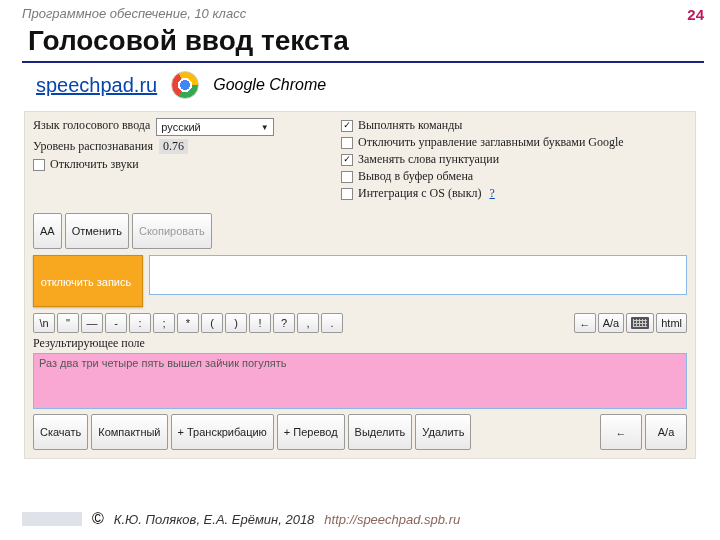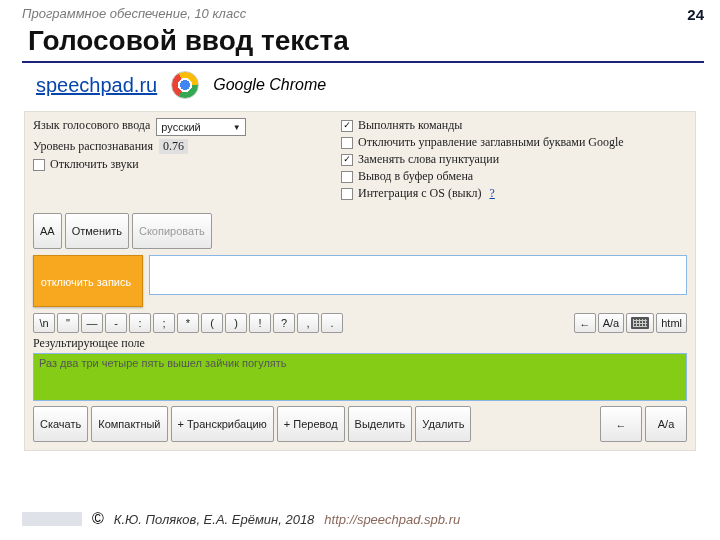--- a/index.html
+++ b/index.html
@@ -12,21 +12,21 @@
     font-size: 14px;
     color: #000;
   }
   .header-top {
     display: flex; justify-content: space-between;
     padding: 6px 16px 0 22px;
     font-style: italic;
     color: #7a7a7a;
     font-size: 13px;
   }
-  .page-num { color: #0f172a; font-weight: bold; font-style: normal; font-size: 15px; }
+  .page-num { color: #be185d; font-weight: bold; font-style: normal; font-size: 15px; }
   .title {
     padding: 2px 22px 2px 28px;
     font-size: 28px;
     font-weight: bold;
     color: #111;
   }
   .title-rule {
     margin: 2px 16px 6px 22px;
     height: 0;
     border-bottom: 2px solid #1a237e;
@@ -55,21 +55,21 @@
     color: #222;
   }
   .row { display: flex; gap: 18px; }
   .col-left { flex: 0 0 290px; }
   .col-right { flex: 1; }
   .field-row { display: flex; align-items: flex-start; gap: 6px; margin-bottom: 3px; }
   .select {
     background: #fff; border: 1px solid #888;
     font-family: Arial; font-size: 11px;
     padding: 1px 4px;
-    display: inline-flex; align-items: center; gap: 32px;
+    display: inline-flex; align-items: center; gap: 60px;
     height: 18px;
   }
   .select .caret { font-size: 8px; }
   .rec-val {
     background: #e0e0e0; padding: 0 4px;
     display: inline-block; min-width: 24px; text-align: left;
   }
   .chk-row { display: flex; align-items: center; gap: 5px; margin-bottom: 2px; }
   .chk {
     width: 12px; height: 12px; background: #fff;
@@ -122,22 +122,22 @@
     position: relative;
   }
   .kbd-icon::before {
     content: ""; position: absolute; inset: 2px;
     background:
       repeating-linear-gradient(90deg, #ccc 0 1px, transparent 1px 3px),
       repeating-linear-gradient(0deg, #ccc 0 1px, transparent 1px 3px);
   }
   .result-label { margin-top: 2px; margin-bottom: 2px; }
   .result-area {
-    width: 100%; height: 48px;
-    background: #84cc16; border: 1px solid #8ab7e6;
+    width: 100%; height: 56px;
+    background: #f9a8d4; border: 1px solid #8ab7e6;
     padding: 3px 5px;
     font-family: Arial; font-size: 11px;
     color: #555;
   }
   .bottom-row {
     display: flex; justify-content: space-between; margin-top: 5px;
   }
   .footer {
     position: absolute; left: 22px; bottom: 12px;
     display: flex; align-items: center; gap: 10px;

